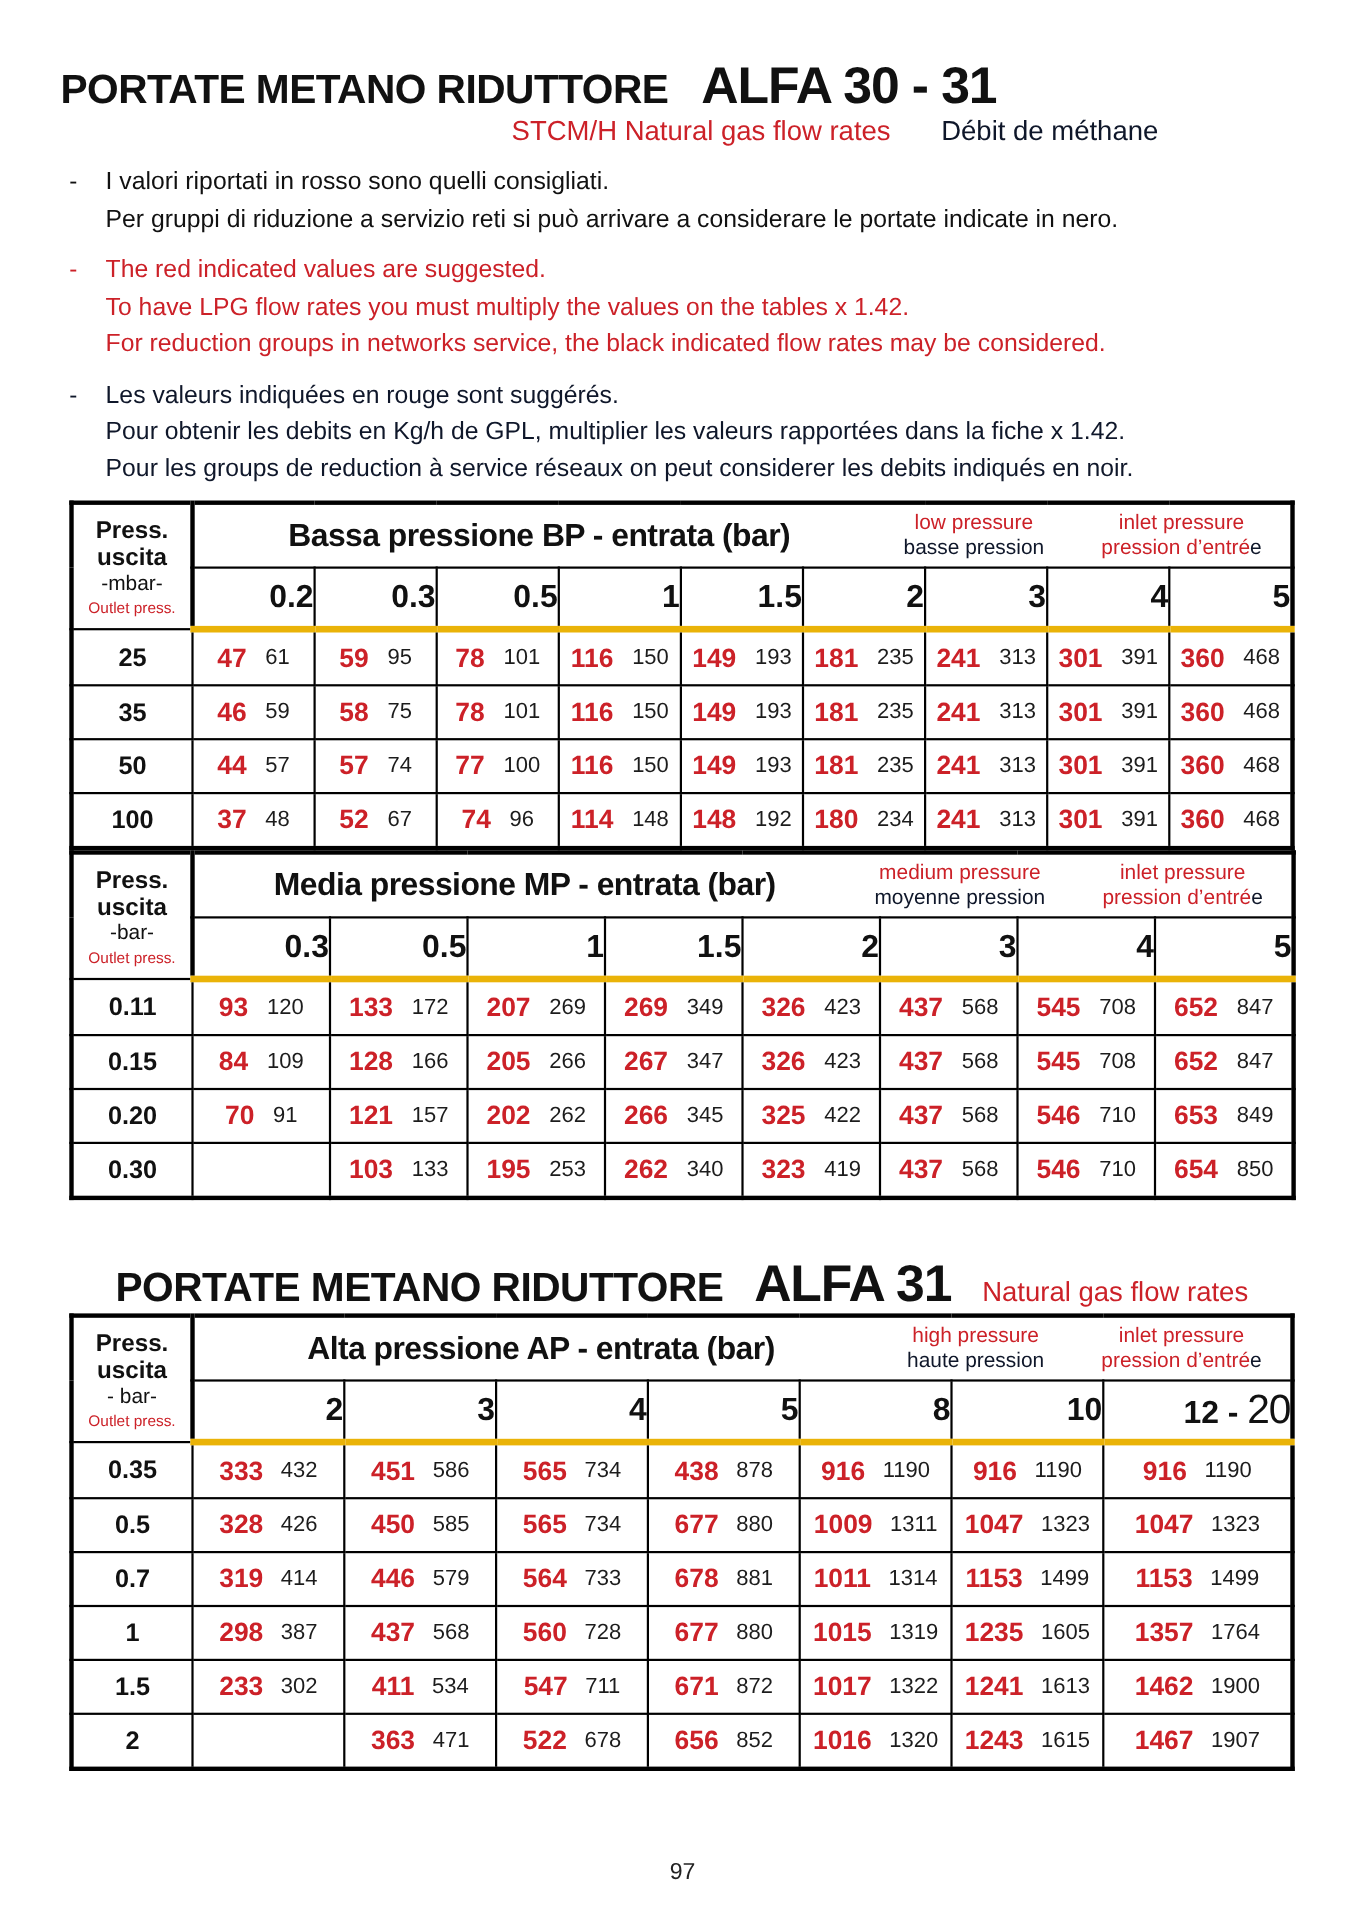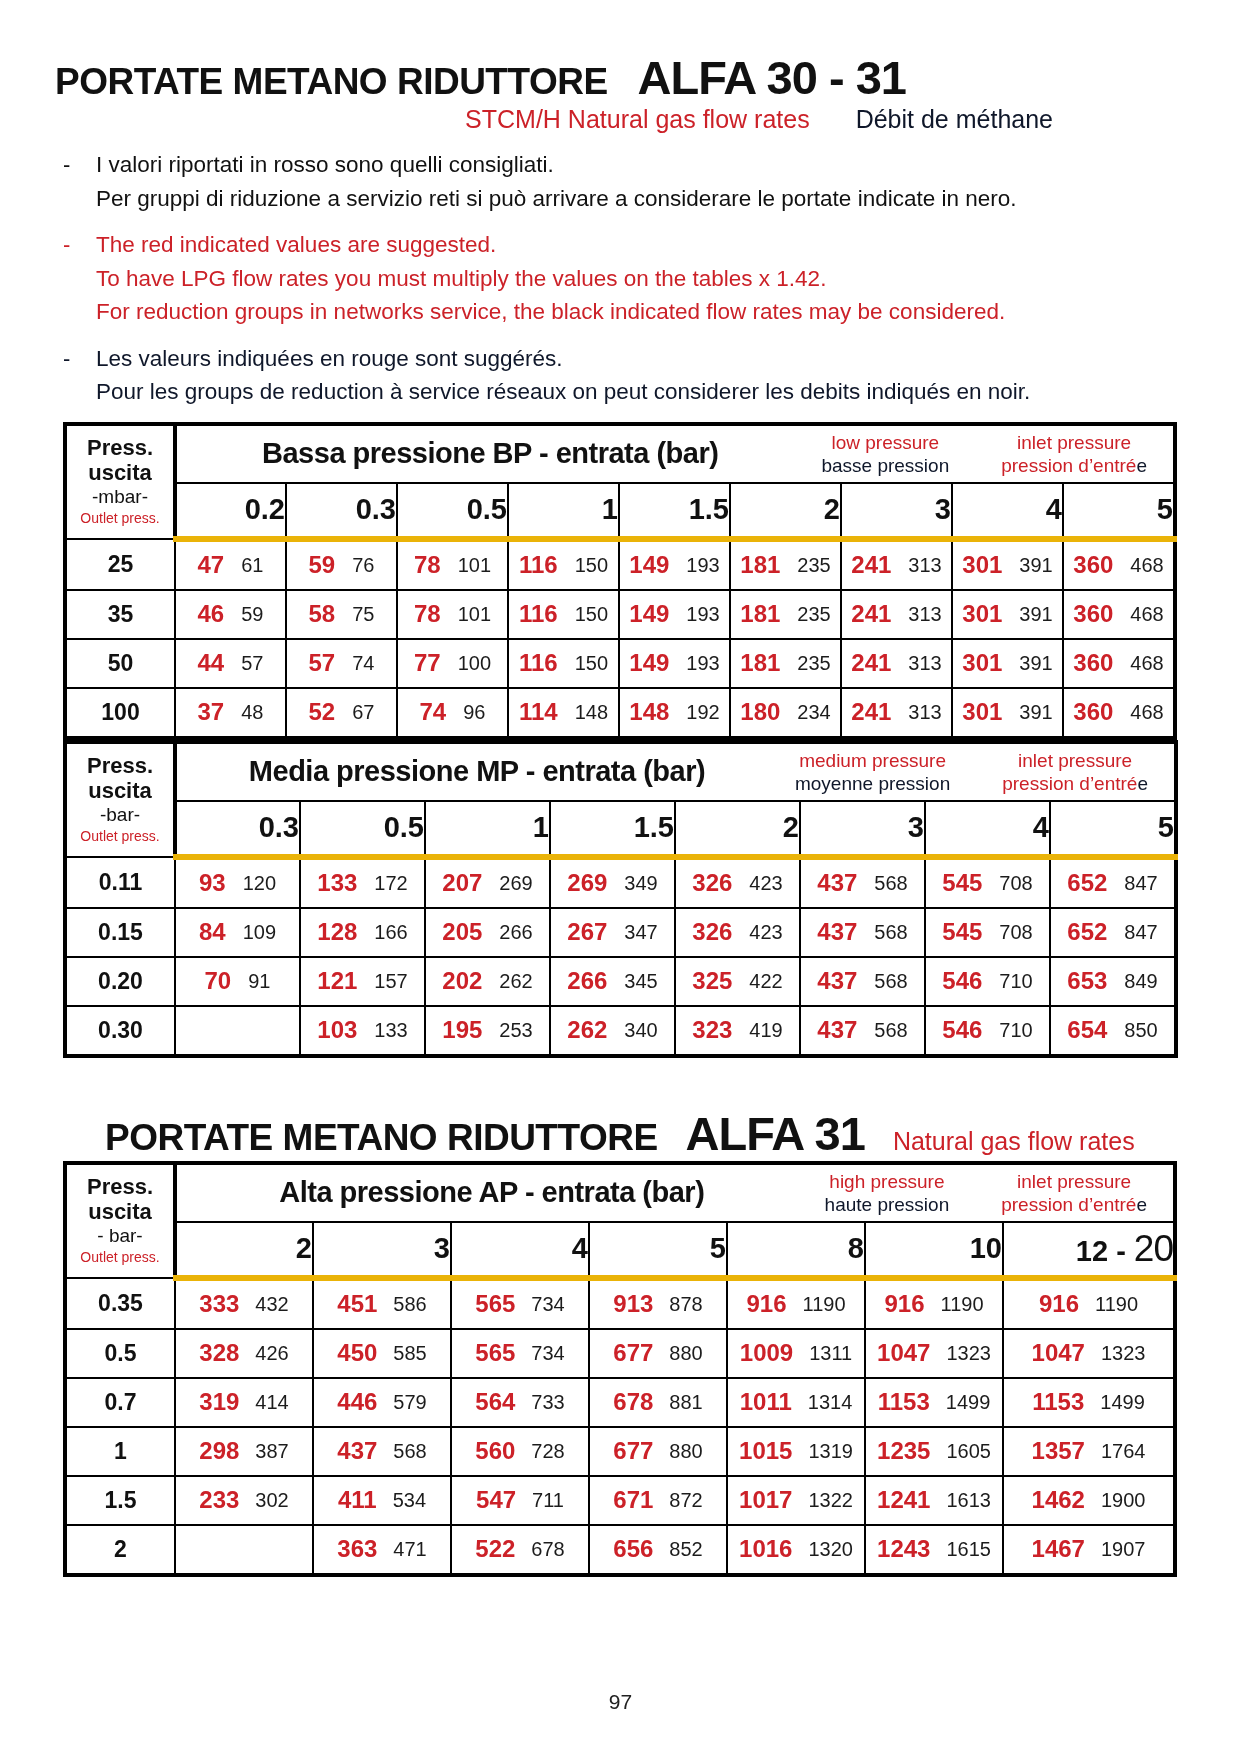--- a/index.html
+++ b/index.html
@@ -83,20 +83,21 @@
     <div class="lines">
       <div>The red indicated values are suggested.</div>
       <div>To have LPG flow rates you must multiply the values on the tables x 1.42.</div>
       <div>For reduction groups in networks service, the black indicated flow rates may be considered.</div>
     </div>
   </div>
   <div class="note green">
     <div class="dash">-</div>
     <div class="lines">
       <div>Les valeurs indiquées en rouge sont suggérés.</div>
+      <div>Pour obtenir les debits en Kg/h de GPL, multiplier les valeurs rapportées dans la fiche x 1.42.</div>
       <div>Pour les groups de reduction à service réseaux on peut considerer les debits indiqués en noir.</div>
     </div>
   </div>
 </div>
 
 <table class="flow t1">
     <colgroup>
       <col style="width: 110px;">
       <col style="width: 111px;">
       <col style="width: 111px;">
@@ -147,21 +148,21 @@
         <th class="rowhead">25</th>
         <td class="datacell">
           <div class="pair">
             <span class="red-val">47</span>
             <span class="blk-val">61</span>
           </div>
         </td>
         <td class="datacell">
           <div class="pair">
             <span class="red-val">59</span>
-            <span class="blk-val">76</span>
+            <span class="blk-val">95</span>
           </div>
         </td>
         <td class="datacell">
           <div class="pair">
             <span class="red-val">78</span>
             <span class="blk-val">101</span>
           </div>
         </td>
         <td class="datacell">
           <div class="pair">
@@ -686,21 +687,21 @@
           </div>
         </td>
         <td class="datacell">
           <div class="pair">
             <span class="red-val">565</span>
             <span class="blk-val">734</span>
           </div>
         </td>
         <td class="datacell">
           <div class="pair">
-            <span class="red-val">913</span>
+            <span class="red-val">438</span>
             <span class="blk-val">878</span>
           </div>
         </td>
         <td class="datacell">
           <div class="pair">
             <span class="red-val">916</span>
             <span class="blk-val">1190</span>
           </div>
         </td>
         <td class="datacell">

